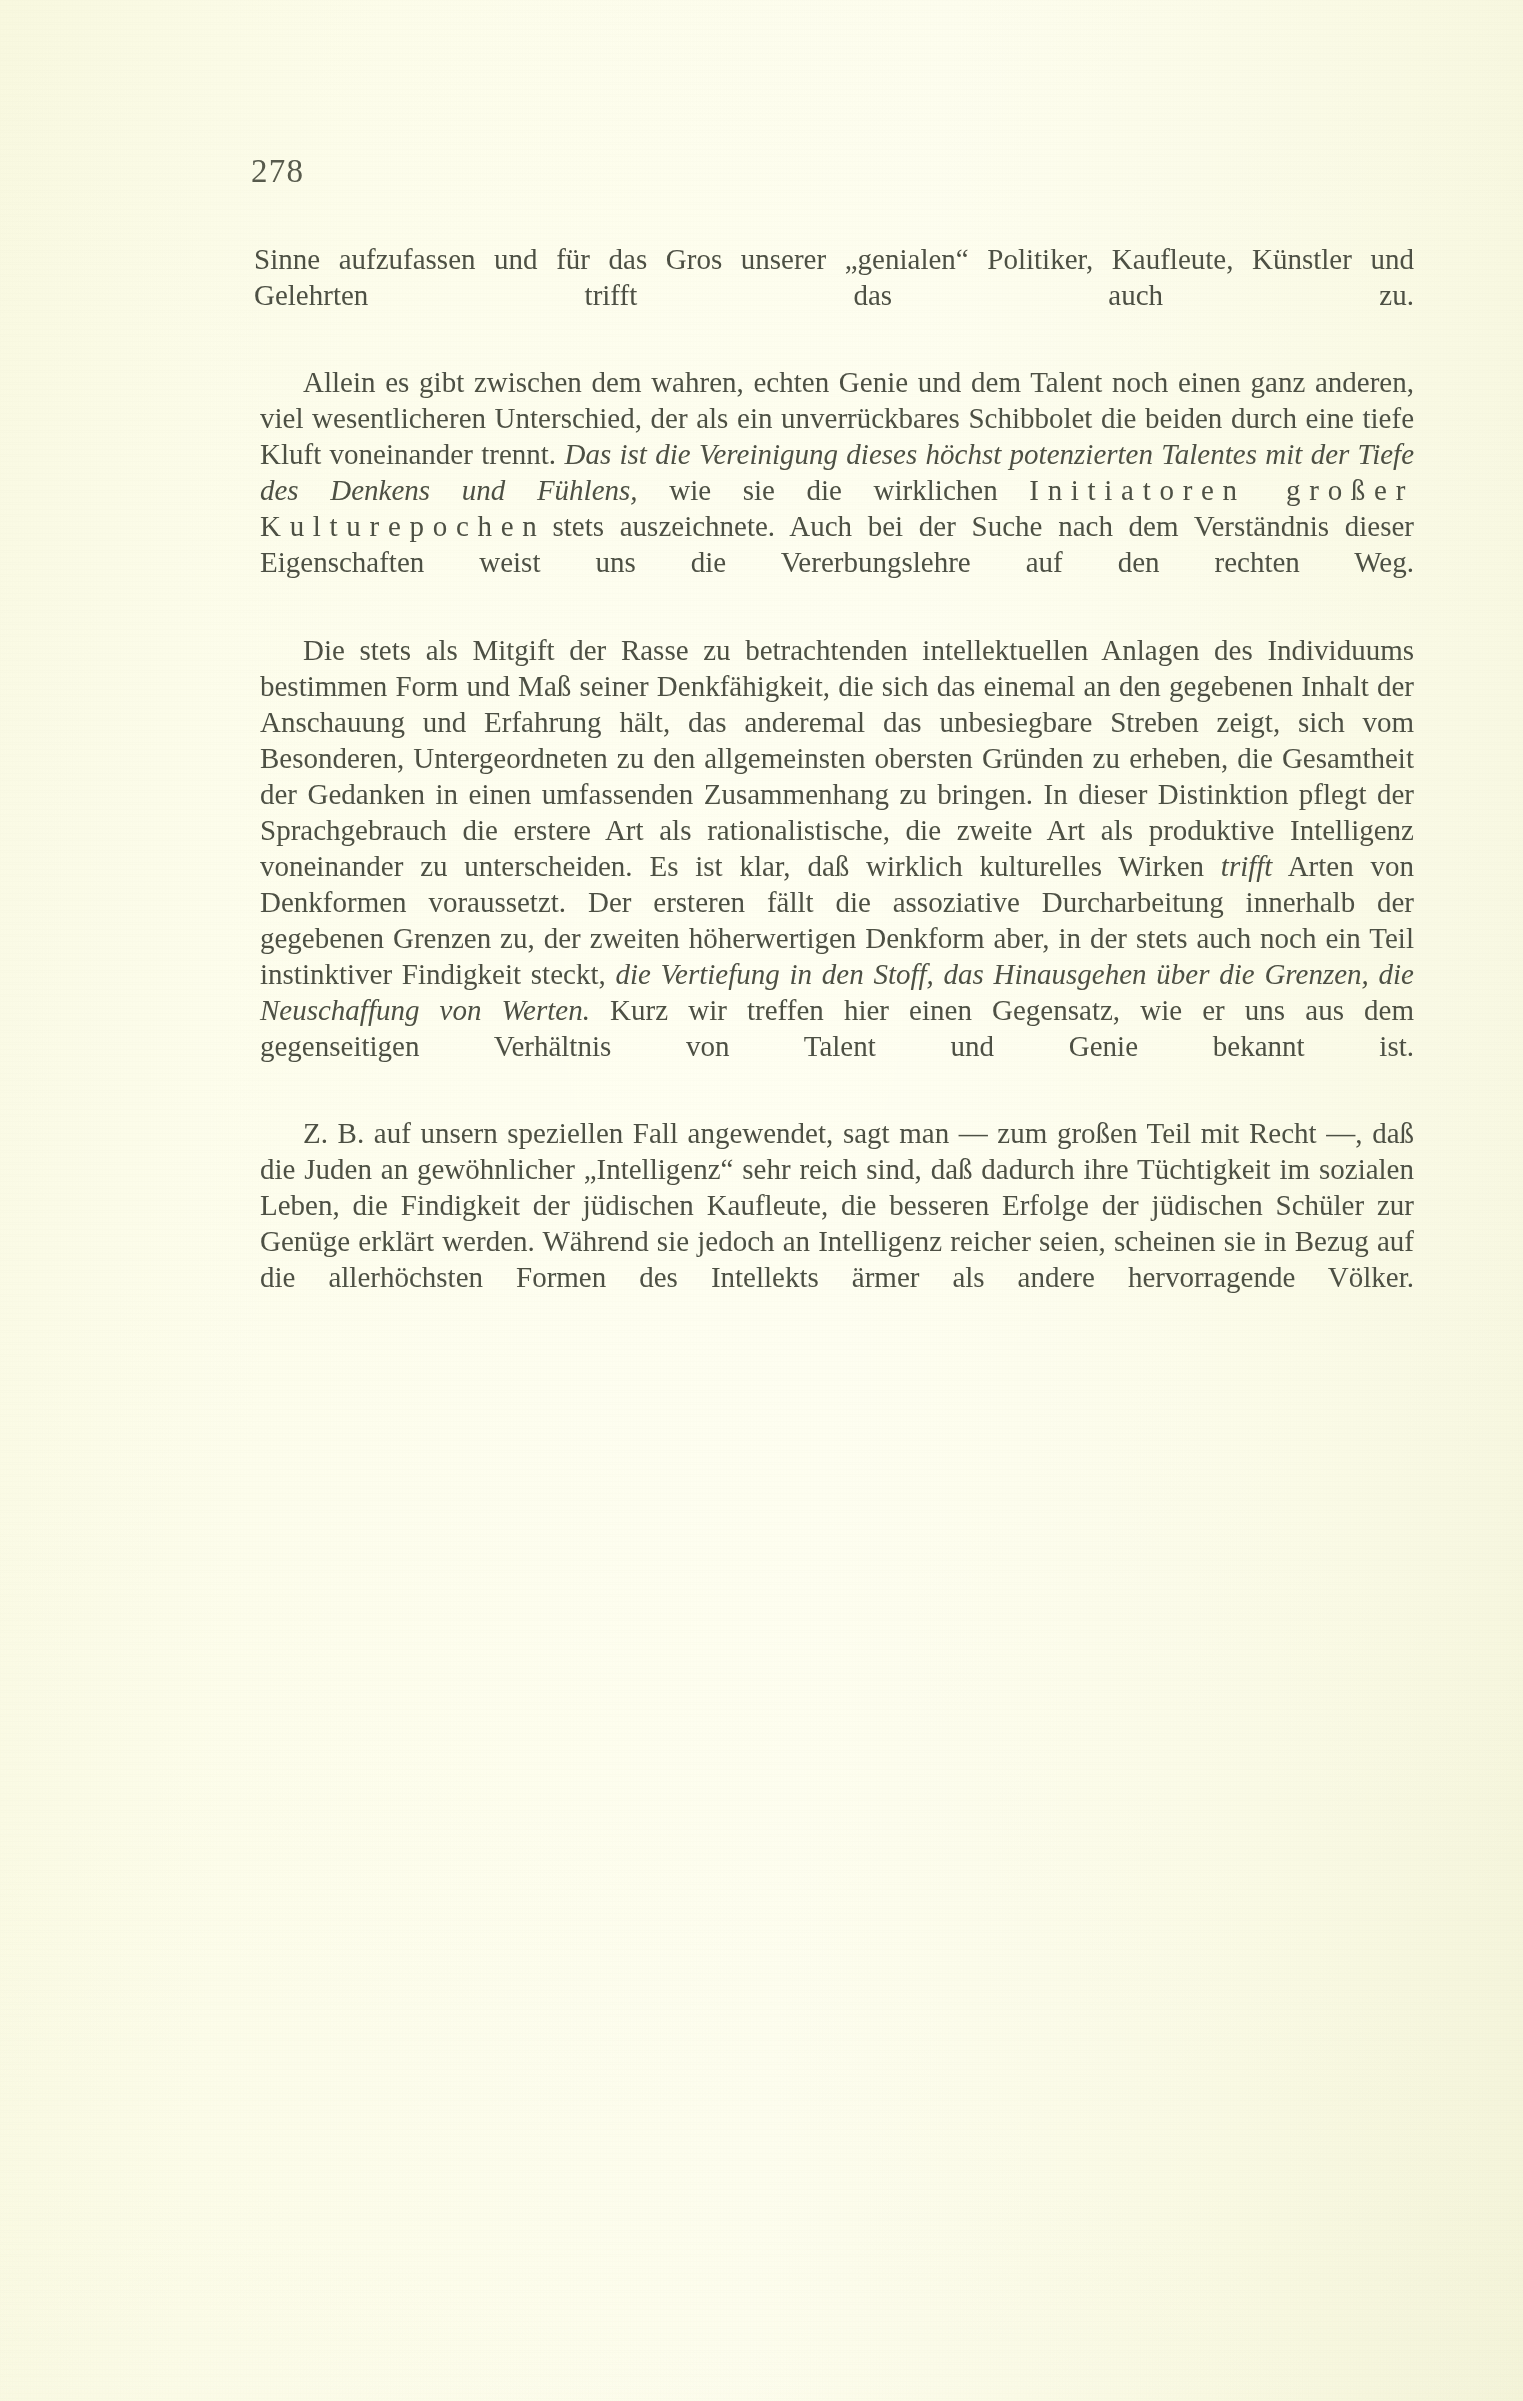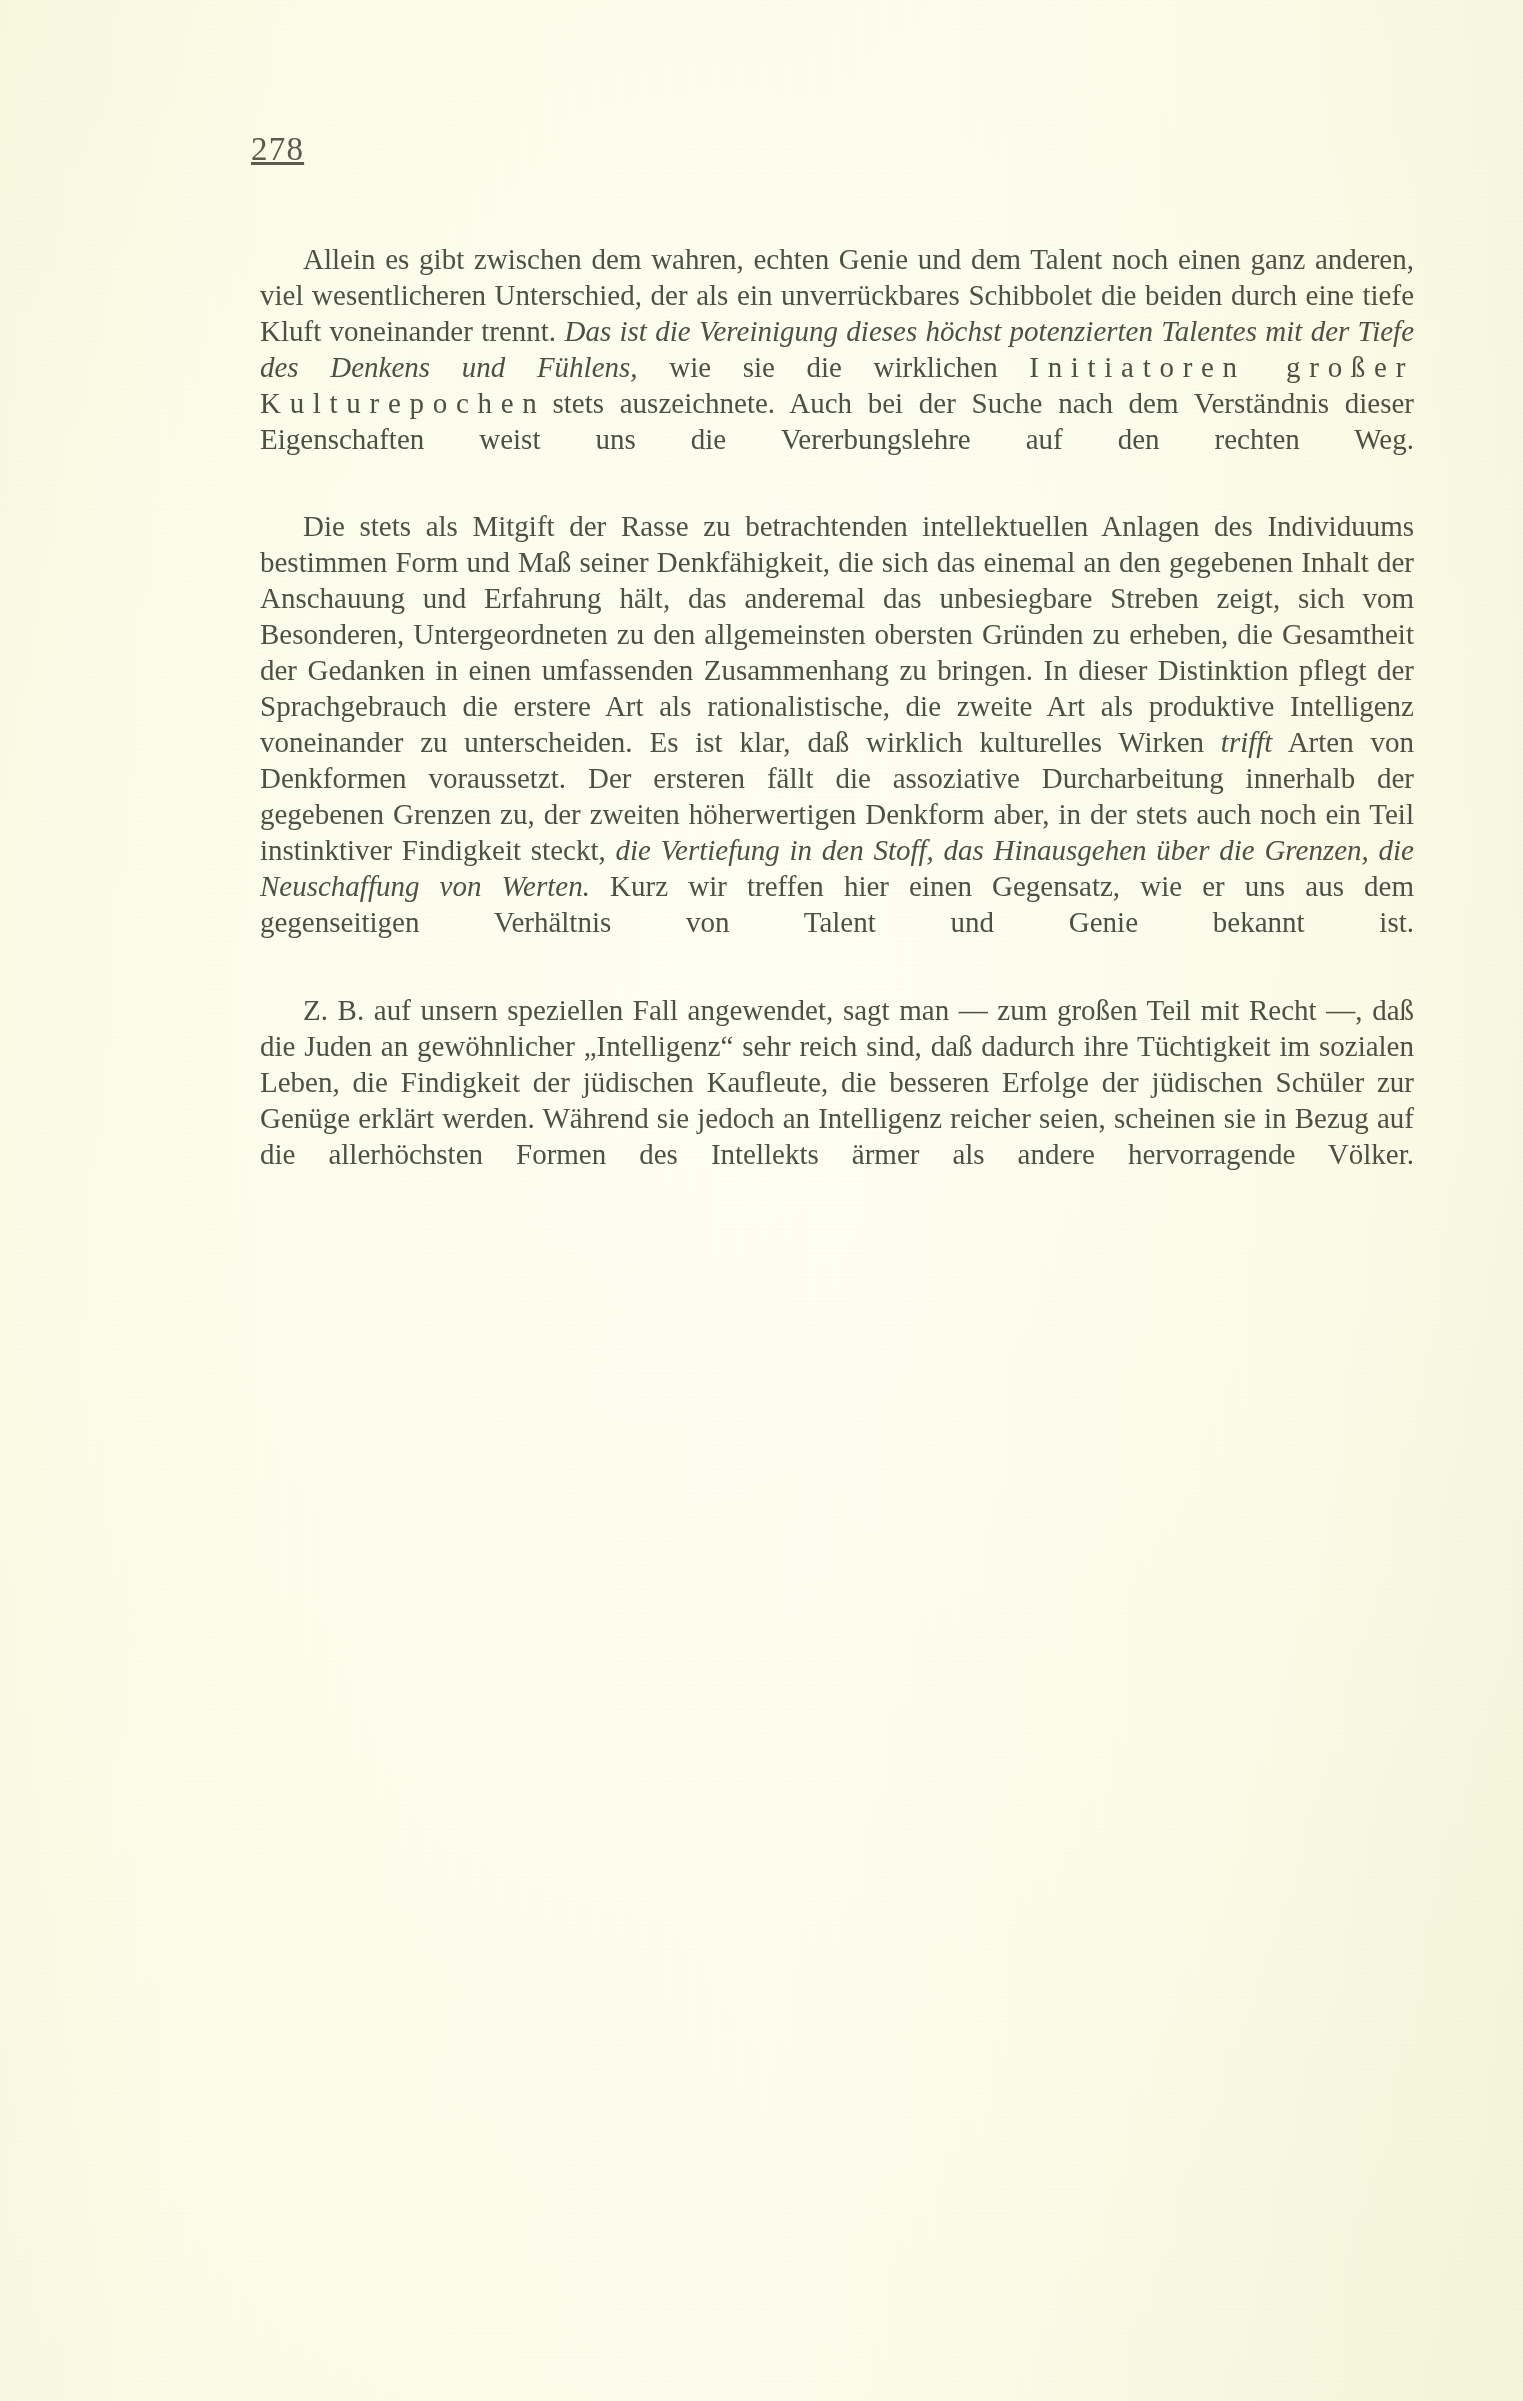--- a/index.html
+++ b/index.html
@@ -37,26 +37,25 @@
 
   .page{
     position:absolute;
     inset:0;
     z-index:2;
   }
 
   .folio{
     position:absolute;
     left:251px;
-    top:133px;
+    top:155px;
     font-size:33px;
     letter-spacing:1.2px;
     color:#585b4d;
     line-height:1;
-    text-decoration:underline;
   }
 
   .textblock{
     position:absolute;
     left:254px;
     top:241px;
     width:1160px;
   }
 
   p.para{
@@ -93,20 +92,23 @@
 
 <div class="paper-vignette"></div>
 <div class="scan-noise"></div>
 
 <div class="page">
 
   <div class="folio">278</div>
 
   <div class="textblock">
 
+    <p class="para">
+      <span>Sinne aufzufassen und für das Gros unserer „genialen“ Politiker, Kaufleute, Künstler und Gelehrten trifft das auch zu.</span>
+    </p>
 
     <p class="para indent">
       <span>Allein es gibt zwischen dem wahren, echten Genie und dem Talent noch einen ganz anderen, viel wesentlicheren Unterschied, der als ein unverrückbares Schibbolet die beiden durch eine tiefe Kluft voneinander trennt.</span>
       <em class="it">Das ist die Vereinigung dieses höchst potenzierten Talentes mit der Tiefe des Denkens und Fühlens,</em>
       <span>wie sie die wirklichen</span>
       <span class="sp">Initiatoren großer Kulturepochen</span>
       <span>stets auszeichnete. Auch bei der Suche nach dem Verständnis dieser Eigenschaften weist uns die Vererbungslehre auf den rechten Weg.</span>
     </p>
 
     <p class="para indent">

